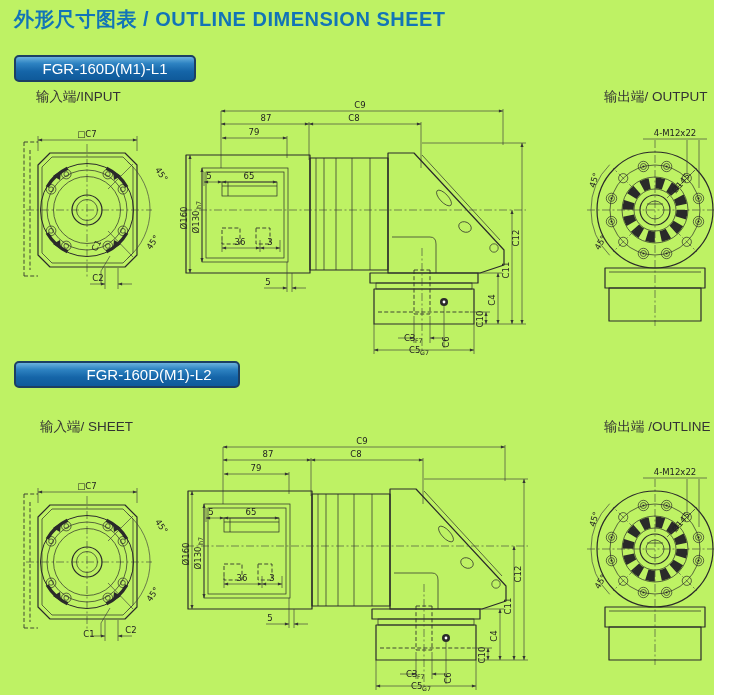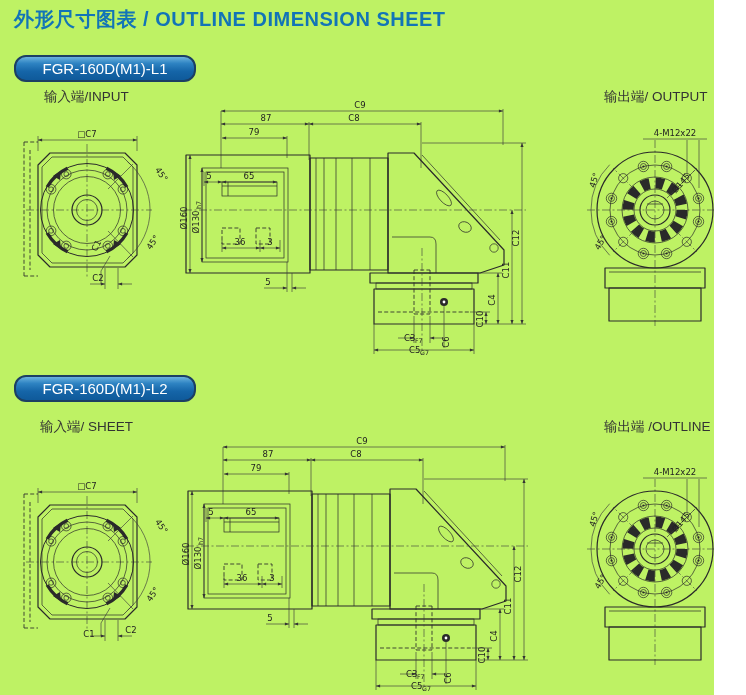--- a/index.html
+++ b/index.html
@@ -1,24 +1,24 @@
 <!DOCTYPE html>
 <html><head>
 <meta charset="utf-8">
 <style>
   html,body{margin:0;padding:0;background:#fff;}
   .page{position:relative;width:714px;height:695px;background:#bef264;overflow:hidden;
         font-family:"Liberation Sans",sans-serif;}
   .page-title{position:absolute;left:14px;top:6px;font-size:20px;font-weight:bold;
         letter-spacing:0.5px;color:#1274b7;white-space:nowrap;}
-  .model-badge{position:absolute;left:14px;width:178px;height:23px;border-radius:12px;
+  .model-badge{position:absolute;left:14px;width:178px;height:23px;border-radius:5px;
         border:2px solid #1c3f63;color:#fff;font-size:15px;line-height:23px;text-align:center;
         background:linear-gradient(180deg,#6ab2de 0%,#2e83c2 28%,#1565a8 62%,#0f5a9a 100%);
         box-sizing:content-box;}
-  .badge-1{top:55px;} .badge-2{top:375px;}
+  .badge-1{top:55px;} .badge-2{top:361px;padding-left:44px;}
   .port-label{position:absolute;font-size:13.5px;color:#333;white-space:nowrap;}
   svg{position:absolute;overflow:visible;}
   .ol{fill:none;stroke:#2a2a2a;stroke-width:1.2;stroke-linejoin:round;}
   .tl{fill:none;stroke:#2a2a2a;stroke-width:0.7;}
   .dim{fill:none;stroke:#3a3a3a;stroke-width:0.65;}
   .dima{marker-start:url(#arr);marker-end:url(#arr);}
   .me{marker-end:url(#arr);}
   .ms{marker-start:url(#arr);}
   .cl{fill:none;stroke:#3a3a3a;stroke-width:0.6;stroke-dasharray:8 2.5 2 2.5;}
   .hid{fill:none;stroke:#2a2a2a;stroke-width:0.85;stroke-dasharray:4 2.2;}
@@ -178,21 +178,21 @@
       <rect class="ol" x="26" y="172" width="92" height="33"></rect>
     </g>
   </defs>
 </svg>
 
 <div class="page">
 
   <div class="page-title">外形尺寸图表 / OUTLINE DIMENSION SHEET</div>
 
   <div class="model-badge badge-1">FGR-160D(M1)-L1</div>
-  <div class="port-label" style="left:44px;top:88px">输入端/INPUT</div>
+  <div class="port-label" style="left:36px;top:88px">输入端/INPUT</div>
   <div class="port-label" style="left:604px;top:88px">输出端/ OUTPUT</div>
 
   <svg style="left:12px;top:108px" width="172" height="195">
     <use href="#g-input"></use>
     <text class="dimtext" x="75" y="29" text-anchor="middle">□C7</text>
     <text class="dimtext" transform="translate(147,68) rotate(55)" text-anchor="middle">45°</text>
     <text class="dimtext" transform="translate(143,136) rotate(-55)" text-anchor="middle">45°</text>
     <text class="dimtext" transform="translate(87,139) rotate(-62)" text-anchor="middle">C1</text>
     <text class="dimtext" x="86" y="173" text-anchor="middle">C2</text>
   </svg>

